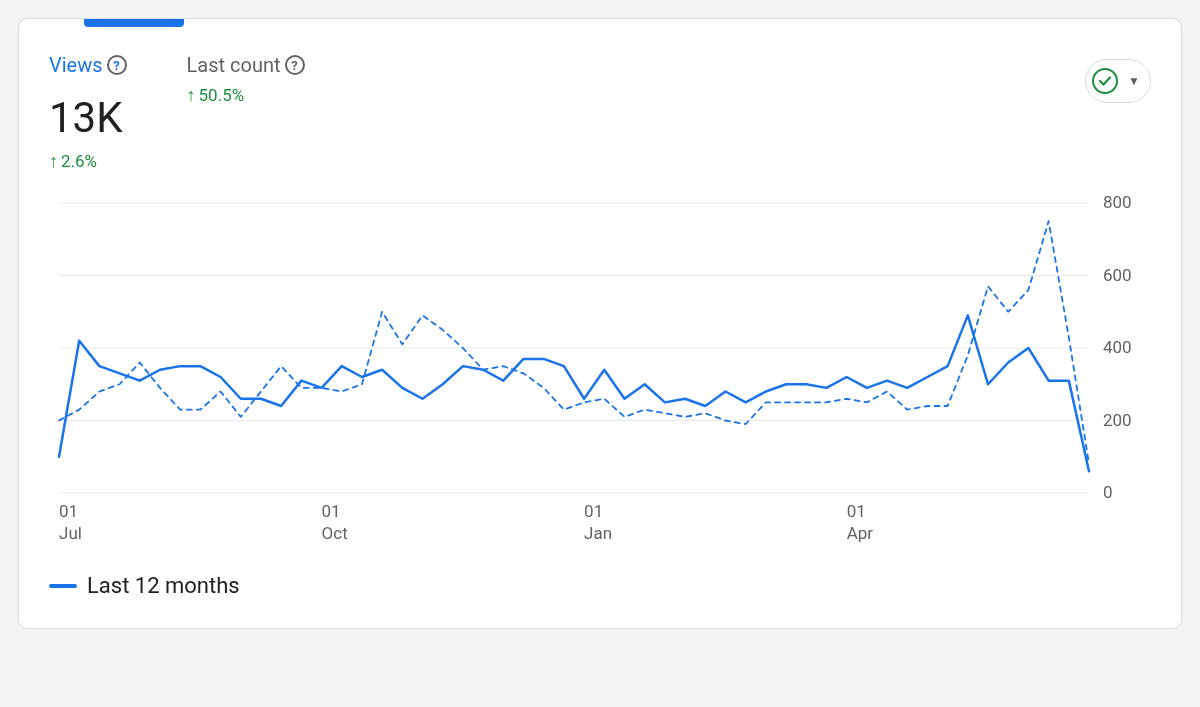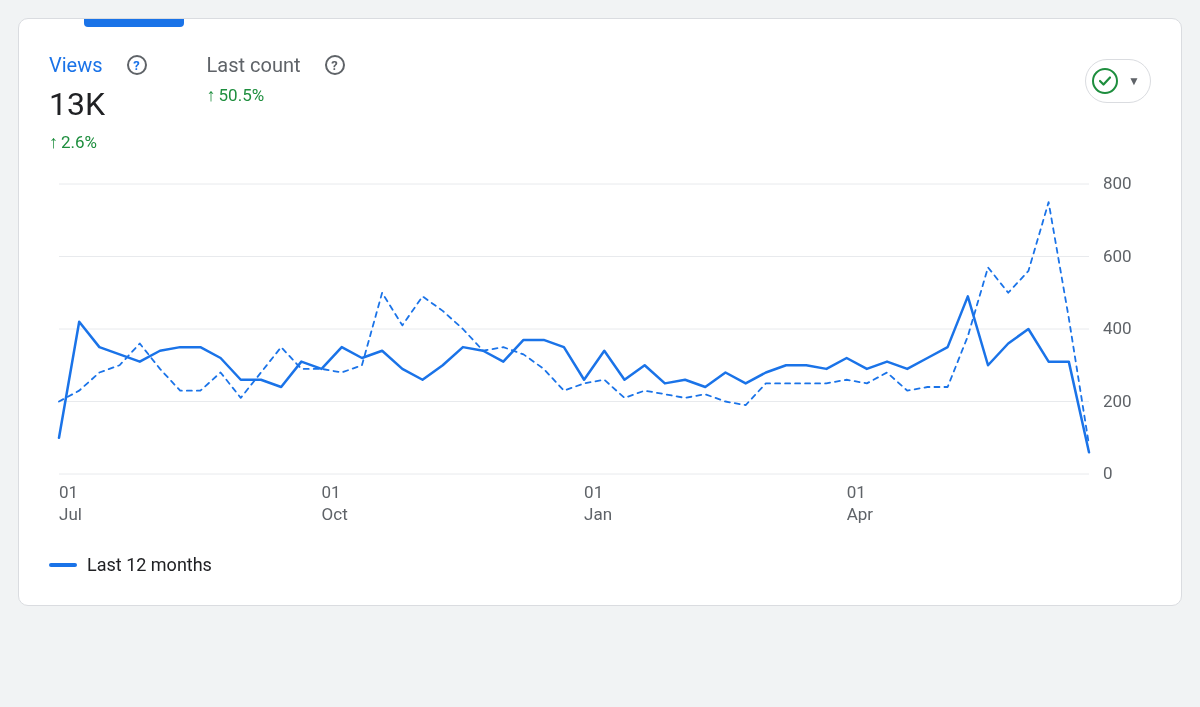--- a/index.html
+++ b/index.html
@@ -41,40 +41,40 @@
     padding-top:36px;
   }
   .metrics{
     display:flex;
     gap:60px;
     flex:1;
   }
   .metric .m-label{
     display:flex;
     align-items:center;
-    gap:24px;
+    gap:4px;
     font-size:20px;
     line-height:1;
   }
   .metric.active .m-label span{color:var(--blue);}
   .metric:not(.active) .m-label span{color:var(--gray-text);}
   .help-icon{
     width:20px;height:20px;
     display:inline-flex;align-items:center;justify-content:center;
     border:2px solid var(--gray-text);
     border-radius:50%;
     color:var(--gray-text);
     font-size:13px;
     font-weight:bold;
     cursor:help;
   }
   .m-value{
-    font-size:32px;
+    font-size:42px;
     font-weight:400;
-    margin-top:12px;
+    margin-top:20px;
     line-height:1.1;
   }
   .metric.active .m-value{color:var(--dark-text);}
   .metric:not(.active) .m-value{color:var(--gray-text);}
   .m-delta{
     color:var(--green);
     font-size:17px;
     margin-top:10px;
     display:flex;
     align-items:center;
@@ -115,21 +115,21 @@
     position:relative;
     margin-top:22px;
   }
   .chart-svg{display:block;}
   .legend{
     display:flex;
     gap:30px;
     align-items:center;
     margin-top:20px;
     color:var(--dark-text);
-    font-size:18px;
+    font-size:22px;
   }
   .legend .lg{display:flex;align-items:center;gap:10px;}
   .swatch-solid{
     width:28px;height:4px;background:var(--blue);border-radius:2px;
   }
   .swatch-dash{
     width:28px;height:4px;
     background:repeating-linear-gradient(90deg,var(--blue) 0 8px,transparent 8px 14px);
     border-radius:2px;
   }

